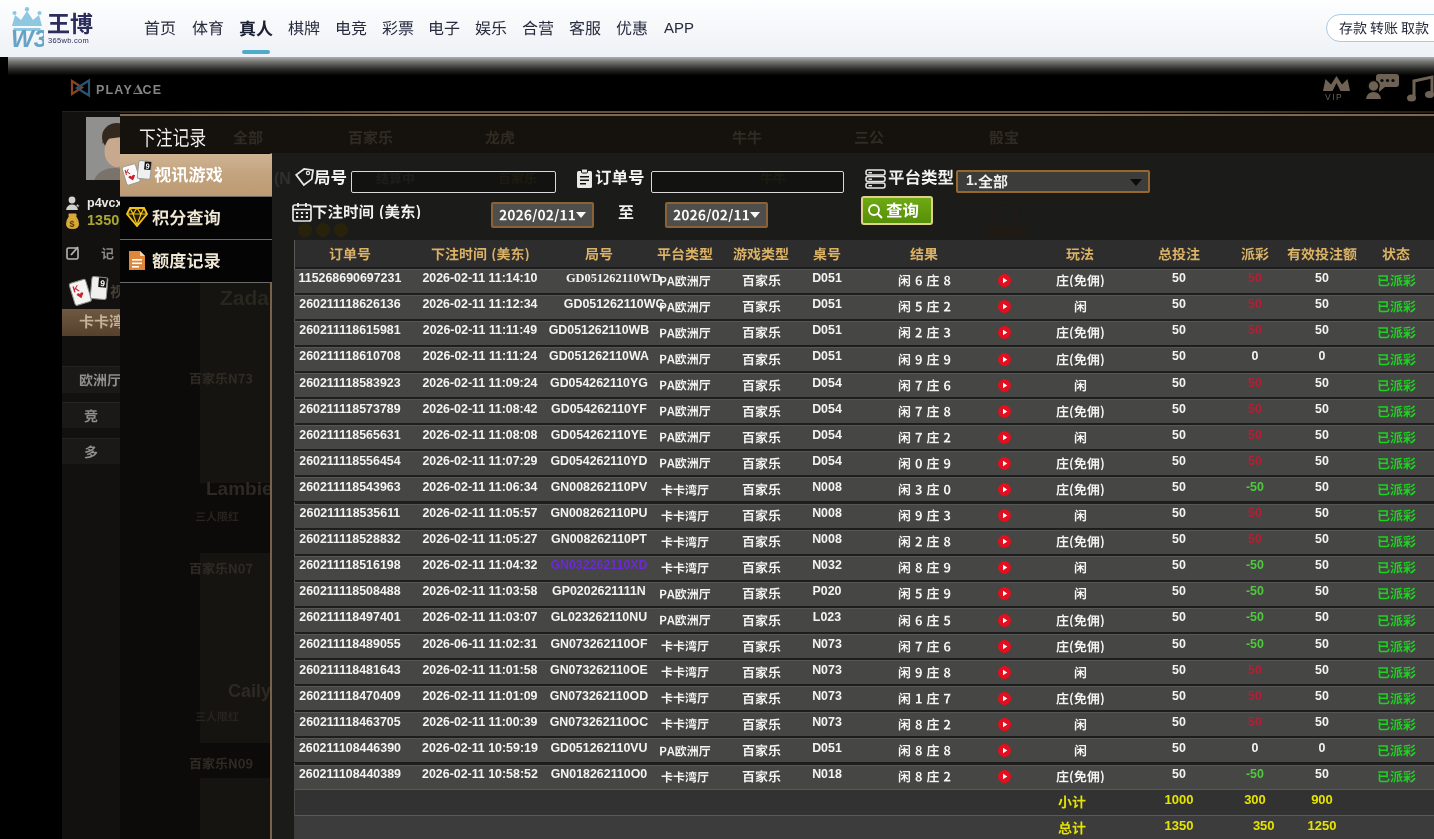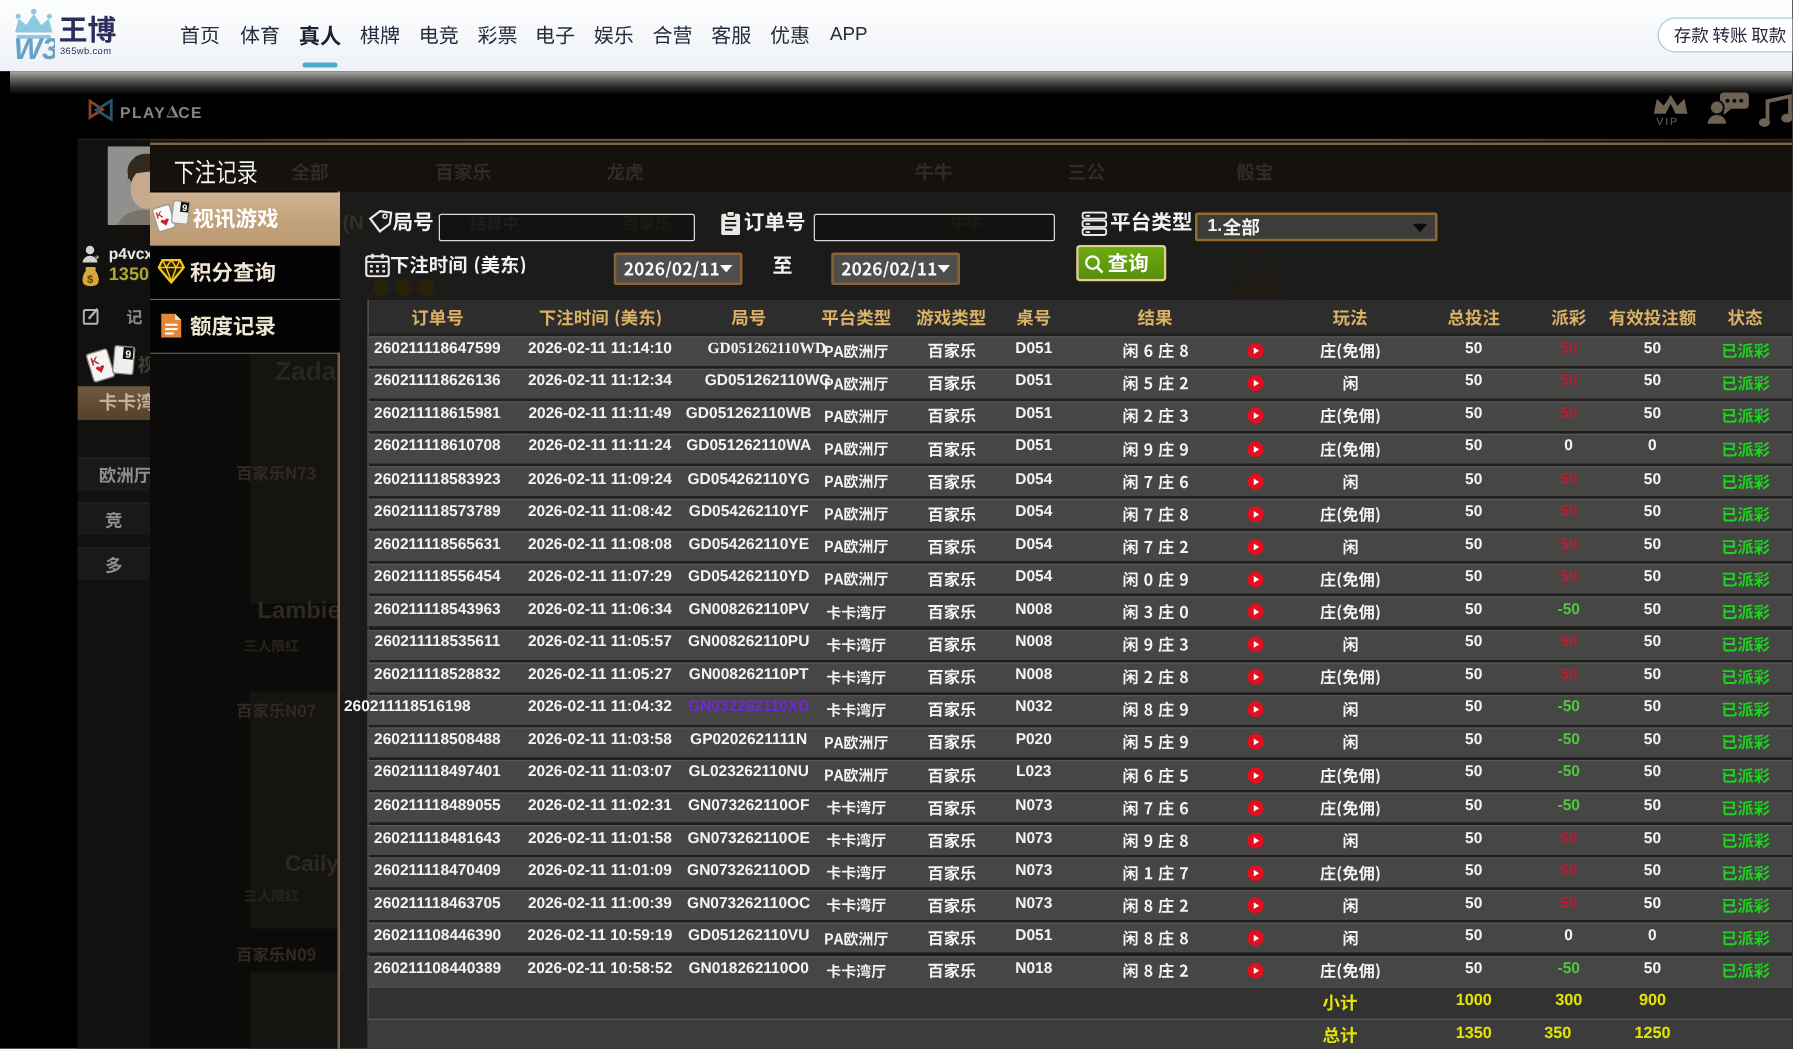--- a/index.html
+++ b/index.html
@@ -624,21 +624,21 @@
       <use href="#b6295" x="2000"></use>
       <use href="#b6ce8" x="3000"></use>
       <use href="#b989d" x="4000"></use>
     </svg>
     <svg style="position:absolute;left:1382.0px;top:246.8px" width="28.0" height="14" viewBox="0 -880 2000 1000" fill="#dcb266">
       <use href="#b72b6" x="0"></use>
       <use href="#b6001" x="1000"></use>
     </svg>
     <div style="position:absolute;left:294px;top:266.6px;width:1140px;height:26.1px;background:#1e1e1e;border-left:1px solid #5a5a56"></div>
     <div style="position:absolute;left:294px;top:268.6px;width:1140px;height:24.1px;background:#464645;border-top:1px solid #565656"></div>
-    <div style="position:absolute;left:275.2px;top:271.1px;width:149.5px;height:18.6px;font-family:'Liberation Sans',sans-serif;font-weight:bold;font-size:12.4px;color:#f4f4f2;text-align:center">260211118647599</div>
+    <div style="position:absolute;left:275.2px;top:271.1px;width:149.5px;height:18.6px;font-family:'Liberation Sans',sans-serif;font-weight:bold;font-size:12.4px;color:#f4f4f2;text-align:center">115268690697231</div>
     <div style="position:absolute;left:386.6px;top:271.1px;width:186.7px;height:18.6px;font-family:'Liberation Sans',sans-serif;font-weight:bold;font-size:12.4px;color:#f4f4f2;text-align:center">2026-02-11 11:14:10</div>
     <div style="position:absolute;left:548px;top:271.1px;width:130.9px;height:18.6px;font-family:Liberation Serif, serif;font-weight:bold;font-size:12.4px;color:#f4f4f2;text-align:center">GD051262110WD</div>
     <svg style="position:absolute;left:659.2px;top:274.7px" width="51.7" height="12" viewBox="0 -880 4308 1000" fill="#f4f4f2">
       <use href="#b50" x="0"></use>
       <use href="#b41" x="667"></use>
       <use href="#b6b27" x="1308"></use>
       <use href="#b6d32" x="2308"></use>
       <use href="#b5385" x="3308"></use>
     </svg>
     <svg style="position:absolute;left:741.5px;top:274.2px" width="39.0" height="13" viewBox="0 -880 3000 1000" fill="#f4f4f2">
@@ -1078,21 +1078,21 @@
     <div style="position:absolute;left:1164.7px;top:532.1px;width:28.6px;height:18.6px;font-family:'Liberation Sans',sans-serif;font-weight:bold;font-size:12.4px;color:#f4f4f2;text-align:center">50</div>
     <div style="position:absolute;left:1240.7px;top:532.1px;width:28.6px;height:18.6px;font-family:'Liberation Sans',sans-serif;font-weight:bold;font-size:12.4px;color:#b51e33;text-align:center">50</div>
     <div style="position:absolute;left:1307.7px;top:532.1px;width:28.6px;height:18.6px;font-family:'Liberation Sans',sans-serif;font-weight:bold;font-size:12.4px;color:#f4f4f2;text-align:center">50</div>
     <svg style="position:absolute;left:1376.5px;top:535.1px" width="39.0" height="13" viewBox="0 -880 3000 1000" fill="#1dd320">
       <use href="#b5df2" x="0"></use>
       <use href="#b6d3e" x="1000"></use>
       <use href="#b5f69" x="2000"></use>
     </svg>
     <div style="position:absolute;left:294px;top:553.7px;width:1140px;height:26.1px;background:#1e1e1e;border-left:1px solid #5a5a56"></div>
     <div style="position:absolute;left:294px;top:555.7px;width:1140px;height:24.1px;background:#464645;border-top:1px solid #565656"></div>
-    <div style="position:absolute;left:275.2px;top:558.2px;width:149.5px;height:18.6px;font-family:'Liberation Sans',sans-serif;font-weight:bold;font-size:12.4px;color:#f4f4f2;">260211118516198</div>
+    <div style="position:absolute;left:275.2px;top:558.2px;width:149.5px;height:18.6px;font-family:'Liberation Sans',sans-serif;font-weight:bold;font-size:12.4px;color:#f4f4f2;text-align:center">260211118516198</div>
     <div style="position:absolute;left:386.6px;top:558.2px;width:186.7px;height:18.6px;font-family:'Liberation Sans',sans-serif;font-weight:bold;font-size:12.4px;color:#f4f4f2;text-align:center">2026-02-11 11:04:32</div>
     <div style="position:absolute;left:533.5px;top:558.2px;width:130.9px;height:18.6px;font-family:'Liberation Sans',sans-serif;font-weight:bold;font-size:12.4px;color:#6d28d9;text-align:center">GN032262110XD</div>
     <svg style="position:absolute;left:661.0px;top:561.8px" width="48.0" height="12" viewBox="0 -880 4000 1000" fill="#f4f4f2">
       <use href="#b5361" x="0"></use>
       <use href="#b5361" x="1000"></use>
       <use href="#b6e7e" x="2000"></use>
       <use href="#b5385" x="3000"></use>
     </svg>
     <svg style="position:absolute;left:741.5px;top:561.2px" width="39.0" height="13" viewBox="0 -880 3000 1000" fill="#f4f4f2">
       <use href="#b767e" x="0"></use>
@@ -1199,21 +1199,21 @@
     <div style="position:absolute;left:1236.0px;top:610.4px;width:37.9px;height:18.6px;font-family:'Liberation Sans',sans-serif;font-weight:bold;font-size:12.4px;color:#50c83e;text-align:center">-50</div>
     <div style="position:absolute;left:1307.7px;top:610.4px;width:28.6px;height:18.6px;font-family:'Liberation Sans',sans-serif;font-weight:bold;font-size:12.4px;color:#f4f4f2;text-align:center">50</div>
     <svg style="position:absolute;left:1376.5px;top:613.5px" width="39.0" height="13" viewBox="0 -880 3000 1000" fill="#1dd320">
       <use href="#b5df2" x="0"></use>
       <use href="#b6d3e" x="1000"></use>
       <use href="#b5f69" x="2000"></use>
     </svg>
     <div style="position:absolute;left:294px;top:632.0px;width:1140px;height:26.1px;background:#1e1e1e;border-left:1px solid #5a5a56"></div>
     <div style="position:absolute;left:294px;top:634.0px;width:1140px;height:24.1px;background:#464645;border-top:1px solid #565656"></div>
     <div style="position:absolute;left:275.2px;top:636.5px;width:149.5px;height:18.6px;font-family:'Liberation Sans',sans-serif;font-weight:bold;font-size:12.4px;color:#f4f4f2;text-align:center">260211118489055</div>
-    <div style="position:absolute;left:386.6px;top:636.5px;width:186.7px;height:18.6px;font-family:'Liberation Sans',sans-serif;font-weight:bold;font-size:12.4px;color:#f4f4f2;text-align:center">2026-02-11 11:02:31</div>
+    <div style="position:absolute;left:386.6px;top:636.5px;width:186.7px;height:18.6px;font-family:'Liberation Sans',sans-serif;font-weight:bold;font-size:12.4px;color:#f4f4f2;text-align:center">2026-06-11 11:02:31</div>
     <div style="position:absolute;left:533.5px;top:636.5px;width:130.9px;height:18.6px;font-family:'Liberation Sans',sans-serif;font-weight:bold;font-size:12.4px;color:#f4f4f2;text-align:center">GN073262110OF</div>
     <svg style="position:absolute;left:661.0px;top:640.0px" width="48.0" height="12" viewBox="0 -880 4000 1000" fill="#f4f4f2">
       <use href="#b5361" x="0"></use>
       <use href="#b5361" x="1000"></use>
       <use href="#b6e7e" x="2000"></use>
       <use href="#b5385" x="3000"></use>
     </svg>
     <svg style="position:absolute;left:741.5px;top:639.5px" width="39.0" height="13" viewBox="0 -880 3000 1000" fill="#f4f4f2">
       <use href="#b767e" x="0"></use>
       <use href="#b5bb6" x="1000"></use>
@@ -1451,14 +1451,14 @@
     </svg>
     <div style="position:absolute;left:1154.5px;top:792.1px;width:49.0px;height:19.5px;font-family:'Liberation Sans',sans-serif;font-weight:bold;font-size:13px;color:#e4e400;text-align:center">1000</div>
     <div style="position:absolute;left:1235.4px;top:792.1px;width:39.2px;height:19.5px;font-family:'Liberation Sans',sans-serif;font-weight:bold;font-size:13px;color:#e4e400;text-align:center">300</div>
     <div style="position:absolute;left:1302.4px;top:792.1px;width:39.2px;height:19.5px;font-family:'Liberation Sans',sans-serif;font-weight:bold;font-size:13px;color:#e4e400;text-align:center">900</div>
     <div style="position:absolute;left:294px;top:814.9px;width:1140px;height:26.3px;background:#3c3c3c;border-left:1px solid #3a3a36;border-top:1px solid #5a5a5a"></div>
     <svg style="position:absolute;left:1058.0px;top:821.4px" width="28.0" height="14" viewBox="0 -880 2000 1000" fill="#e4e400">
       <use href="#b603b" x="0"></use>
       <use href="#b8ba1" x="1000"></use>
     </svg>
     <div style="position:absolute;left:1154.5px;top:818.4px;width:49.0px;height:19.5px;font-family:'Liberation Sans',sans-serif;font-weight:bold;font-size:13px;color:#e4e400;text-align:center">1350</div>
-    <div style="position:absolute;left:1235.4px;top:818.4px;width:39.2px;height:19.5px;font-family:'Liberation Sans',sans-serif;font-weight:bold;font-size:13px;color:#e4e400;text-align:left">350</div>
+    <div style="position:absolute;left:1235.4px;top:818.4px;width:39.2px;height:19.5px;font-family:'Liberation Sans',sans-serif;font-weight:bold;font-size:13px;color:#e4e400;text-align:right">350</div>
     <div style="position:absolute;left:1297.5px;top:818.4px;width:49.0px;height:19.5px;font-family:'Liberation Sans',sans-serif;font-weight:bold;font-size:13px;color:#e4e400;text-align:center">1250</div>
 </div>
 </body></html>

